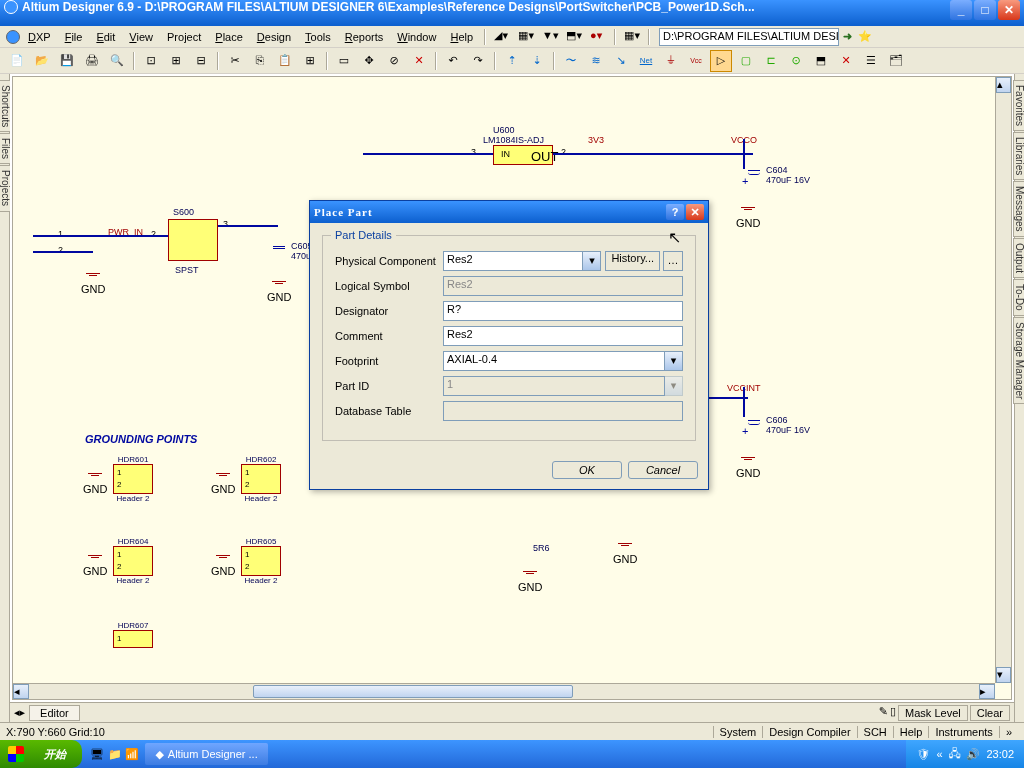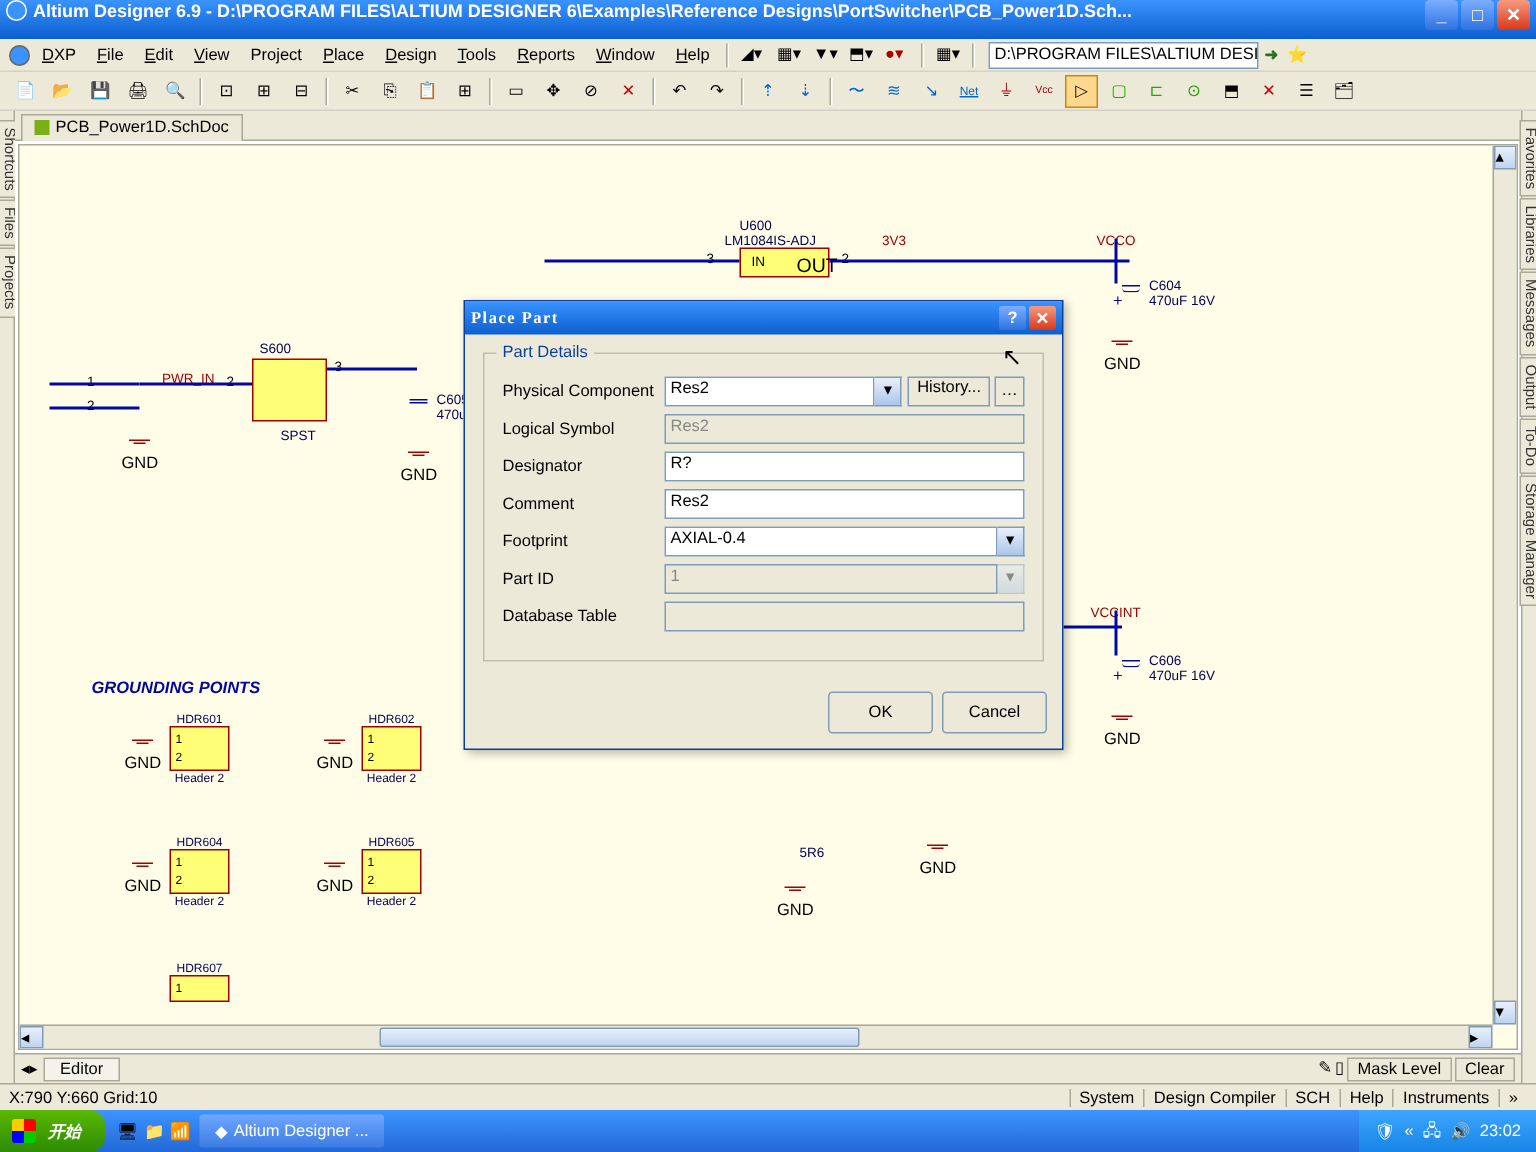--- a/index.html
+++ b/index.html
@@ -63,42 +63,42 @@
 .bottom-tabs .right { margin-left:auto; display:flex; gap:2px; }
 .bottom-tabs .btn { padding:1px 6px; border:1px solid #aca899; background:#ece9d8; }
 
 
 .statusbar { height:18px; background:#ece9d8; display:flex; align-items:center; padding:0 6px; font-size:11px; border-top:1px solid #aca899; }
 .statusbar .seg { padding:0 6px; border-left:1px solid #aca899; }
 .statusbar .segs-right { margin-left:auto; display:flex; }
 
 
 .taskbar { height:28px; background:linear-gradient(to bottom,#3d95ff,#2268d8); display:flex; align-items:center; }
-.startbtn { background:linear-gradient(to bottom,#59b900,#2e8a02); height:28px; padding:0 16px 0 8px; display:flex; align-items:center; gap:8px; color:white; font-weight:bold; font-style:italic; border-radius:0 10px 10px 0; font-size:13px;}
+.startbtn { background:linear-gradient(to bottom,#59b900,#2e8a02); height:28px; padding:0 16px 0 8px; display:flex; align-items:center; gap:20px; color:white; font-weight:bold; font-style:italic; border-radius:0 10px 10px 0; font-size:13px;}
 .taskbtn { background:linear-gradient(#6fa6ff,#3d7ce2); margin-left:6px; height:22px; padding:0 10px; color:white; display:flex; align-items:center; gap:4px; border-radius:2px; }
 .tray { margin-left:auto; background:linear-gradient(#3fa6ff,#1685e6); height:28px; padding:0 10px; display:flex; align-items:center; color:white; gap:6px; }
 
 
 .dialog { position:absolute; left:309px; top:200px; width:400px; background:#ece9d8; border:1px solid #0a3fa0; box-shadow:2px 2px 6px rgba(0,0,0,0.3); z-index:100; }
 .dialog .dtitle { background:linear-gradient(to bottom,#3a93ff,#0c5fce); height:22px; color:white; font-weight:bold; display:flex; align-items:center; padding:0 4px; font-size:12px; }
 .dialog .dtitle .txt { flex:1; font-family: "Comic Sans MS", cursive; letter-spacing:1px; }
 .dialog .dtitle .dbtn { width:18px; height:16px; margin-left:2px; background:linear-gradient(#7baeff,#2e73e0); border-radius:2px; display:flex; align-items:center; justify-content:center; color:white; font-weight:bold; font-size:11px;}
 .dialog .dtitle .dbtn.close { background:linear-gradient(#f89a7e,#d8381b); }
 .dialog .body { padding:12px; }
 .fieldset { border:1px solid #c0bdb4; padding:10px 12px 14px; position:relative; }
 .fieldset .legend { position:absolute; top:-7px; left:8px; background:#ece9d8; padding:0 4px; color:#0a3fa0; }
 .frow { display:flex; align-items:center; margin:5px 0; }
 .frow label { width:108px; }
 .frow .inp { flex:1; height:20px; background:white; border:1px solid #7f9db9; padding:1px 3px; }
 .frow .inp.ro { background:#ece9d8; color:#888; }
 .frow .dd { width:18px; height:20px; background:linear-gradient(#e8f0fb,#abc6ea); border:1px solid #7f9db9; border-left:none; text-align:center; line-height:16px;}
 .frow .hist { height:20px; padding:0 5px; border:1px solid #7f9db9; margin-left:4px; background:#ece9d8; }
 .frow .more { width:20px; height:20px; border:1px solid #7f9db9; margin-left:3px; background:#ece9d8; text-align:center; line-height:16px;}
 .dlg-buttons { display:flex; justify-content:flex-end; gap:6px; padding:8px 10px 10px; }
-.dlg-buttons button { width:70px; height:28px; border:1px solid #7f9db9; background:#ece9d8; border-radius:3px; }
+.dlg-buttons button { width:70px; height:18px; border:1px solid #7f9db9; background:#ece9d8; border-radius:3px;font-style:italic; }
 
 .cursor { position:absolute; left:668px; top:228px; font-size:16px; z-index:200; pointer-events:none; }
 
 .scrollbar-v { position:absolute; right:0; top:0; bottom:16px; width:16px; background:#ece9d8; border-left:1px solid #aca899; }
 .scrollbar-h { position:absolute; left:0; right:16px; bottom:0; height:16px; background:#ece9d8; border-top:1px solid #aca899; }
 .sb-btn { background:linear-gradient(#e8f0fb,#c0d4ef); border:1px solid #7f9db9; position:absolute; }
 .sb-thumb { background:linear-gradient(#e8f0fb,#c0d4ef); border:1px solid #7f9db9; position:absolute; border-radius:2px; }
 .sch-title { position:absolute; color:#0008a0; font-weight:bold; font-style:italic; font-size:11px; }
 .capcomp { position:absolute; font-size:8px; }
 .capcomp .plate { width:12px; border-top:1.5px solid #0008a0; margin:1px 0;}
@@ -192,26 +192,20 @@
 <div class="mainrow">
   <div class="sidepanel">
     <div class="sidetabs-left">
       <div class="sidetab">Shortcuts</div>
       <div class="sidetab">Files</div>
       <div class="sidetab">Projects</div>
     </div>
   </div>
 
   <div class="workspace">
-    <div class="doctab">
-      <div class="tab">
-        <span class="ico"></span>
-        <span>PCB_Power1D.SchDoc</span>
-      </div>
-    </div>
 
     <div class="canvas">
 
       <div class="destext sch" style="left:480px; top:48px;">U600</div>
       <div class="destext sch" style="left:470px; top:58px;">LM1084IS-ADJ</div>
       <div class="comp-box" style="left:480px; top:68px; width:60px; height:20px;"></div>
       <div class="sch" style="left:488px; top:72px; font-size:9px;">IN</div>
       <div class="sch" style="left:518px; top:72px; font-size:13px;">OUT</div>
       <div class="sch" style="left:458px; top:70px;">3</div>
       <div class="sch" style="left:548px; top:70px;">2</div>
@@ -227,21 +221,21 @@
           <div class="plate" style="border-radius:0 0 6px 6px;border-top:none;border-bottom:1.5px solid #0008a0;height:3px;"></div>
         <div style="position:absolute;left:18px;top:-4px;width:60px;">
           <div class="destext">C604</div>
           <div class="destext">470uF 16V</div>
         </div>
       </div>
       <div class="gnd" style="left:723px; top:130px;"><div class="sym"></div><span>GND</span></div>
 
       <div class="destext sch" style="left:160px; top:130px;">S600</div>
       <div class="comp-box" style="left:155px; top:142px; width:50px; height:42px;"></div>
-      <div class="destext sch" style="left:174px; top:188px;">SPST</div>
+      <div class="destext sch" style="left:162px; top:188px;">SPST</div>
       <div class="netlabel sch" style="left:95px; top:150px;">PWR_IN</div>
       <div class="sch" style="left:45px;top:152px;">1</div>
       <div class="sch" style="left:45px;top:168px;">2</div>
       <div class="sch" style="left:138px;top:152px;">2</div>
       <div class="sch" style="left:210px;top:142px;">3</div>
       <div class="wire" style="left:20px;top:158px;width:60px;height:1.5px;"></div>
       <div class="wire" style="left:20px;top:174px;width:60px;height:1.5px;"></div>
       <div class="wire" style="left:80px;top:158px;width:75px;height:1.5px;"></div>
       <div class="wire" style="left:205px;top:148px;width:60px;height:1.5px;"></div>
       <div class="gnd" style="left:68px; top:196px;"><div class="sym"></div><span>GND</span></div>
@@ -267,21 +261,21 @@
           <div class="destext">C606</div>
           <div class="destext">470uF 16V</div>
         </div>
       </div>
       <div class="gnd" style="left:723px; top:380px;"><div class="sym"></div><span>GND</span></div>
 
       <div class="destext sch" style="left:520px; top:466px;">5R6</div>
       <div class="gnd" style="left:505px; top:494px;"><div class="sym"></div><span>GND</span></div>
       <div class="gnd" style="left:600px; top:466px;"><div class="sym"></div><span>GND</span></div>
 
-      <div class="sch-title" style="left:48px; top:356px;text-align:right;">GROUNDING POINTS</div>
+      <div class="sch-title" style="left:72px; top:356px;text-align:right;">GROUNDING POINTS</div>
 
       <div class="hdr-block" style="left:100px; top:378px;">
         <div class="lbl destext">HDR601</div>
         <div class="box">
             <span class="pinnum" style="top:3px;">1</span>
             <span class="pinnum" style="top:15px;">2</span>
           </div>
         <div class="lbl destext">Header 2</div>
         <div class="gnd gnd-mini"><div class="sym"></div><span>GND</span></div>
       </div>

